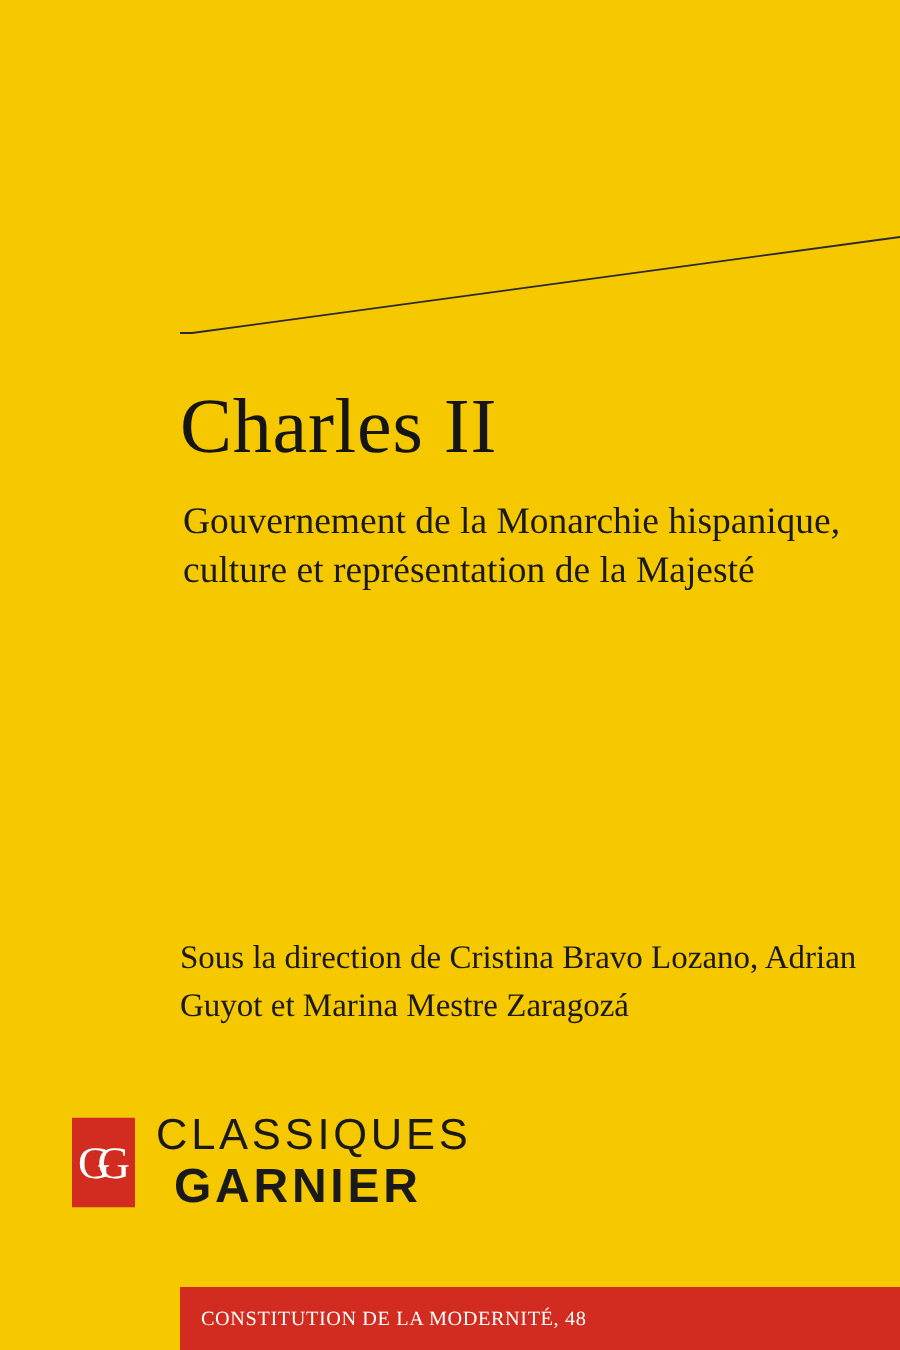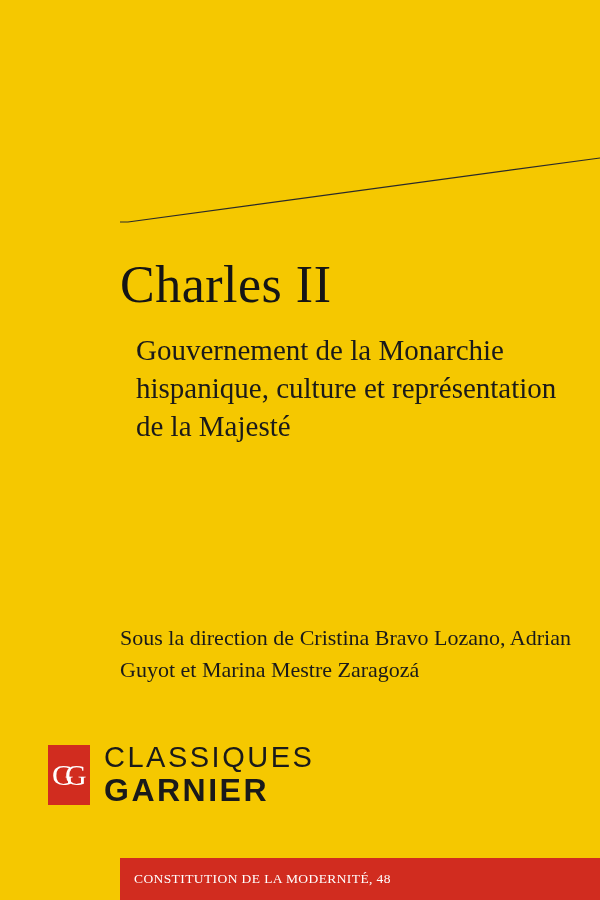--- a/index.html
+++ b/index.html
@@ -43,24 +43,24 @@
     font-family: "Liberation Serif", serif;
     font-size: 52px;
     line-height: 1.05;
     color: #151515;
     letter-spacing: 0.5px;
     margin: 0 0 18px 0;
     font-weight: normal;
   }
   .subtitle {
     font-family: "Liberation Serif", serif;
-    font-size: 29px;
+    font-size: 25px;
     line-height: 1.32;
     color: #1a1a1a;
-    margin: 16px;
+    margin: 2px;
     font-weight: normal;
     max-width: 450px;
   }
   .authors {
     position: absolute;
     left: 120px;
     top: 622px;
     width: 460px;
     font-family: "Liberation Serif", serif;
     font-size: 22px;
@@ -90,20 +90,21 @@
     font-size: 29px;
     letter-spacing: 2.5px;
     font-weight: 400;
   }
   .publisher-name .line2 {
     display: block;
     font-size: 32px;
     letter-spacing: 2.5px;
     font-weight: 700;
     margin-top: 2px;
+    margin-left: 12px;
   }
   .series-band {
     position: absolute;
     left: 120px;
     bottom: 0;
     width: 480px;
     height: 42px;
     background: #d12c1f;
     display: flex;
     align-items: center;

